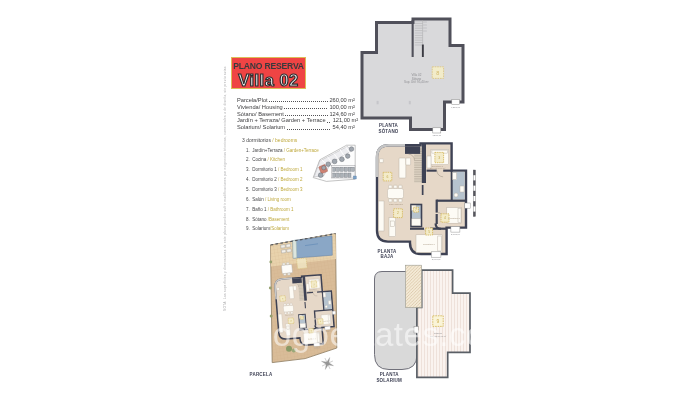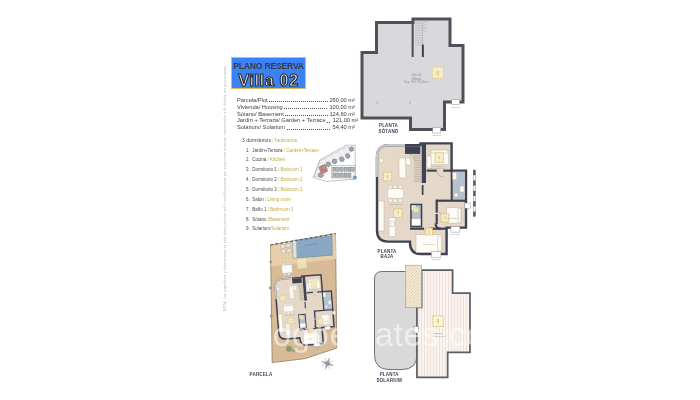--- a/index.html
+++ b/index.html
@@ -1,16 +1,16 @@
 <!DOCTYPE html>
 <html><head><meta charset="utf-8"><style>
 html,body{margin:0;padding:0;width:700px;height:400px;background:#fff;overflow:hidden}
 body{font-family:"Liberation Sans",sans-serif;position:relative}
 .abs{position:absolute}
-.titlebox{position:absolute;left:231px;top:57px;width:73px;height:30px;border:1.2px solid #dcbd58;text-align:center;background:#3b82f6}
+.titlebox{position:absolute;left:231px;top:57px;width:73px;height:30px;border:1.2px solid #dcbd58;text-align:center;background:#ef4444}
 .tb1{font-size:8.6px;font-weight:bold;color:#3a3a3c;margin-top:2.5px;letter-spacing:-0.2px}
 .tb2{font-size:16.5px;font-weight:800;color:#ececec;-webkit-text-stroke:1.15px #2e2e30;letter-spacing:0.5px;margin-top:0.5px}
 .mlist{position:absolute;left:237px;top:96.8px;width:118px;color:#3e3e40}
 .mrow{display:flex;align-items:baseline;font-size:5.7px;height:6.9px;line-height:6.9px}
 .mrow span{white-space:nowrap}
 .mrow .fill{flex:1;height:1px;align-self:flex-end;margin:0 1.5px 1.6px 1.5px;min-width:4px;background-image:repeating-linear-gradient(to right,#515155 0,#515155 1px,transparent 1px,transparent 2px)}
 .rhead{position:absolute;left:242px;top:137.3px;font-size:5px;color:#48484a}
 .ri{position:absolute;left:246px;font-size:4.5px;color:#48484a;white-space:nowrap}
 .gold{color:#bfa93e}
 .vnote{position:absolute;left:222.5px;top:311px;transform-origin:0 0;transform:rotate(-90deg);font-size:3.2px;color:#a8a8aa;letter-spacing:0.25px;white-space:nowrap}

